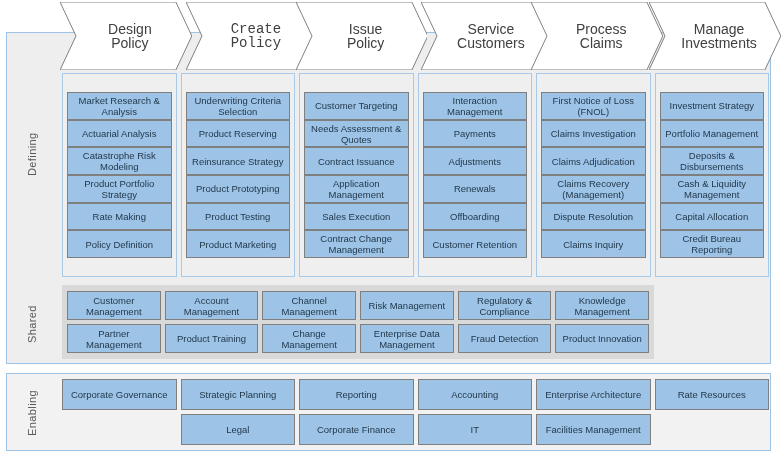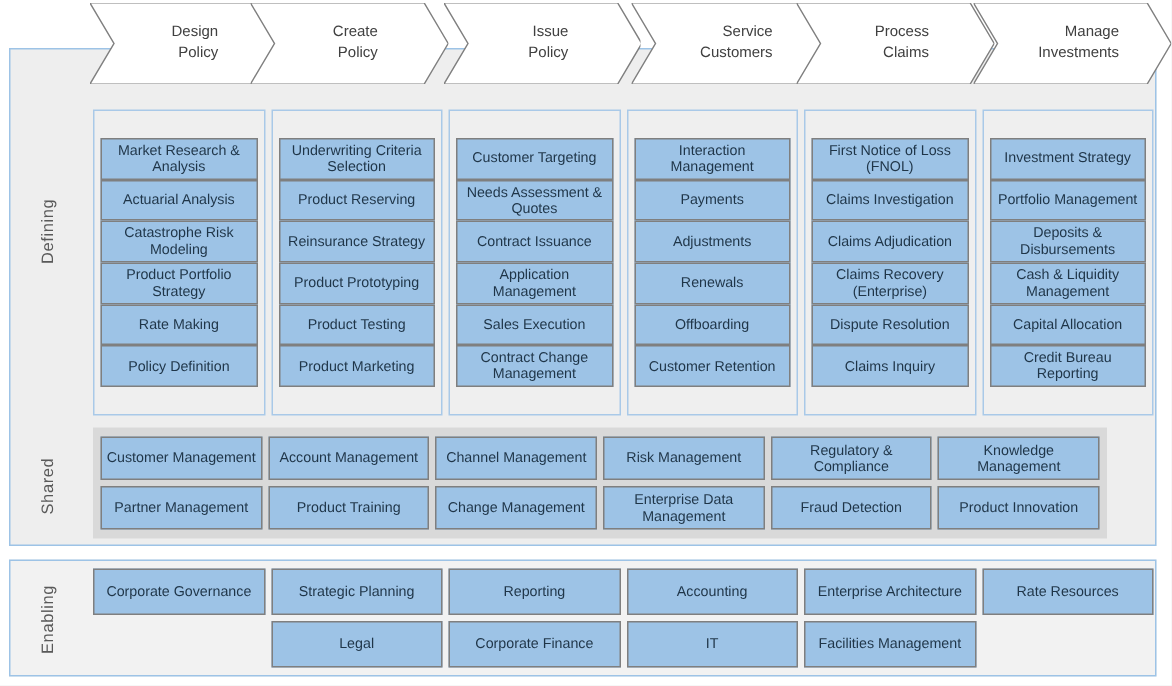--- a/index.html
+++ b/index.html
@@ -9,25 +9,25 @@
     font-family:"Liberation Sans","DejaVu Sans",sans-serif;
     overflow:hidden;
     position:relative;
   }
 
   
   #chevron-row{
     position:absolute;left:0;top:0;width:781px;height:72px;
   }
   .chevron{
-    position:absolute;top:2px;height:54px;
+    position:absolute;top:2px;height:68px;
     display:flex;align-items:center;justify-content:center;
-    text-align:right;
+    text-align:center;
     color:#404040;
-    font-size:10px;
+    font-size:14px;
     line-height:14px;
     box-sizing:border-box;
   }
   .chevron .cv-shape{
     position:absolute;left:0;top:0;width:100%;height:100%;
   }
   .chevron .cv-label{
     position:relative;z-index:2;padding-left:14px;padding-right:6px;
   }
 
@@ -80,21 +80,21 @@
     font-size:9.5px;
     line-height:11px;
     text-align:center;
     display:flex;align-items:center;justify-content:center;
     padding:1px 2px;
   }
   .def-col .cap-box{height:29px;}
 
   
   #shared-band{
-    position:absolute;left:62px;top:285px;width:676px;height:74px;
+    position:absolute;left:62px;top:285px;width:592px;height:74px;
     background:#d9d9d9;
     display:flex;gap:4px;
     padding:6px 5px;
     box-sizing:border-box;
   }
   .shared-col{
     flex:1 1 0;
     display:flex;flex-direction:column;gap:4px;
   }
   .shared-col .cap-box{height:29px;}
@@ -119,21 +119,21 @@
 <div id="chevron-row">
     <div class="chevron" style="left: 60px; width: 131.833px;">
       <svg class="cv-shape" viewBox="0 0 131.83333333333331 68" preserveAspectRatio="none">
         <polygon points="0,0 115.83333333333331,0 131.83333333333331,34 115.83333333333331,68 0,68 16,34" fill="#ffffff" stroke="#808080" stroke-width="1"></polygon>
       </svg>
       <div class="cv-label">
         <div>Design</div>
         <div>Policy</div>
       </div>
     </div>
-    <div class="chevron" style="left: 167px; width: 131.833px;">
+    <div class="chevron" style="left: 186px; width: 131.833px; font-family: Liberation Mono, monospace;">
       <svg class="cv-shape" viewBox="0 0 131.83333333333331 68" preserveAspectRatio="none">
         <polygon points="0,0 115.83333333333331,0 131.83333333333331,34 115.83333333333331,68 0,68 16,34" fill="#ffffff" stroke="#808080" stroke-width="1"></polygon>
       </svg>
       <div class="cv-label">
         <div>Create</div>
         <div>Policy</div>
       </div>
     </div>
     <div class="chevron" style="left: 295.667px; width: 131.833px;">
       <svg class="cv-shape" viewBox="0 0 131.83333333333331 68" preserveAspectRatio="none">
@@ -207,21 +207,21 @@
       <div class="cap-box">Payments</div>
       <div class="cap-box">Adjustments</div>
       <div class="cap-box">Renewals</div>
       <div class="cap-box">Offboarding</div>
       <div class="cap-box">Customer Retention</div>
     </div>
     <div class="def-col">
       <div class="cap-box">First Notice of Loss (FNOL)</div>
       <div class="cap-box">Claims Investigation</div>
       <div class="cap-box">Claims Adjudication</div>
-      <div class="cap-box">Claims Recovery (Enterprise)</div>
+      <div class="cap-box">Claims Recovery (Management)</div>
       <div class="cap-box">Dispute Resolution</div>
       <div class="cap-box">Claims Inquiry</div>
     </div>
     <div class="def-col">
       <div class="cap-box">Investment Strategy</div>
       <div class="cap-box">Portfolio Management</div>
       <div class="cap-box">Deposits &amp; Disbursements</div>
       <div class="cap-box">Cash &amp; Liquidity Management</div>
       <div class="cap-box">Capital Allocation</div>
       <div class="cap-box">Credit Bureau Reporting</div>

